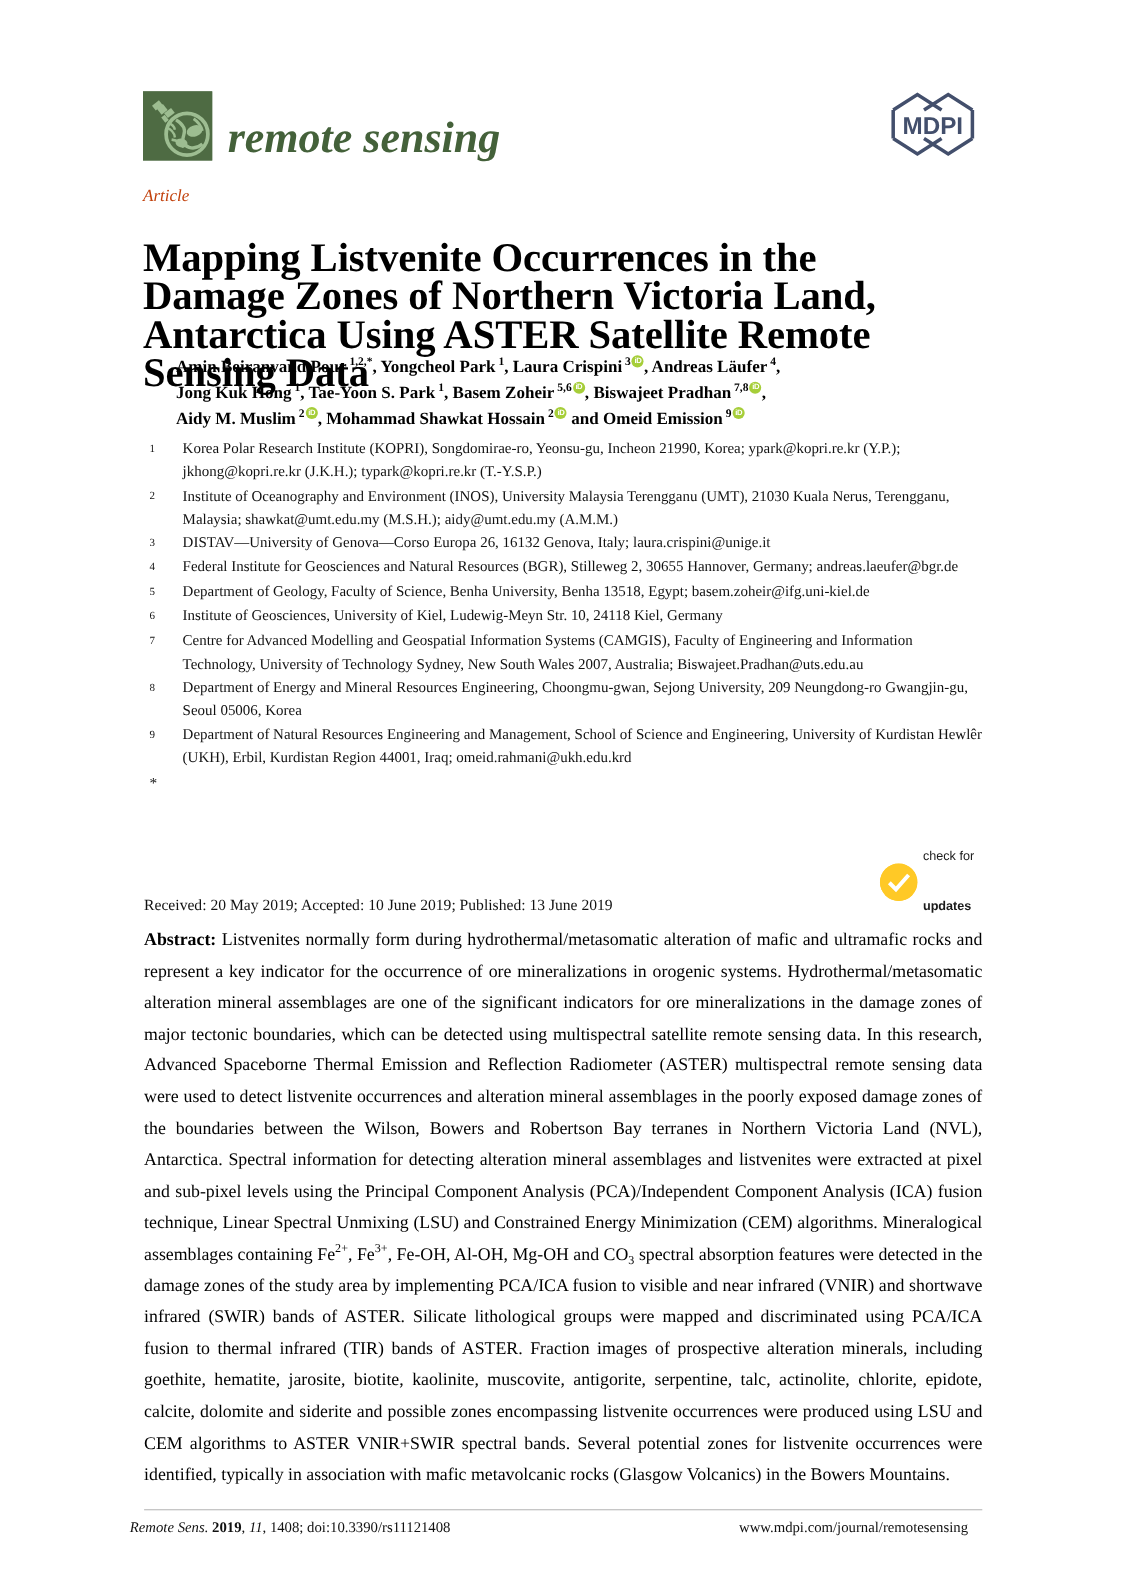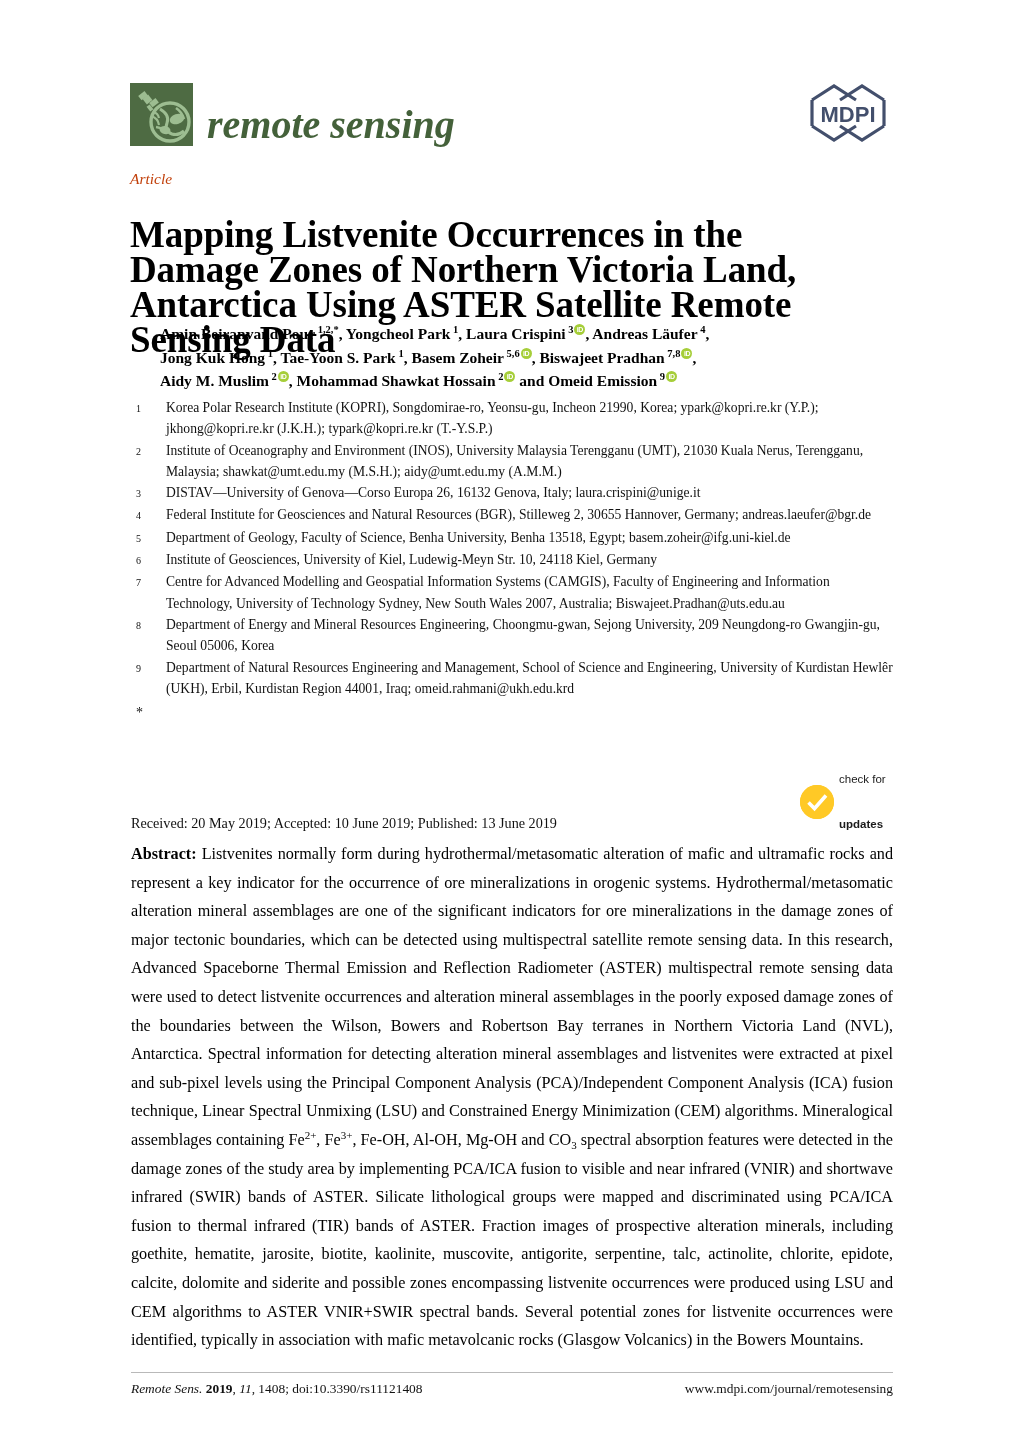--- a/index.html
+++ b/index.html
@@ -219,21 +219,21 @@
   .footer-rule {
     position: absolute;
     left: 131px;
     top: 1372px;
     width: 762px;
     height: 1px;
     background: #b9b9b9;
   }
   .footer {
     position: absolute;
-    left: 131px;
+    left: 118px;
     top: 1381px;
     width: 762px;
     display: flex;
     justify-content: space-between;
     align-items: baseline;
     font-family: "Liberation Serif", serif;
     font-size: 13.4px;
     color: #111;
   }
   .footer .f-left i { font-style: italic; }

